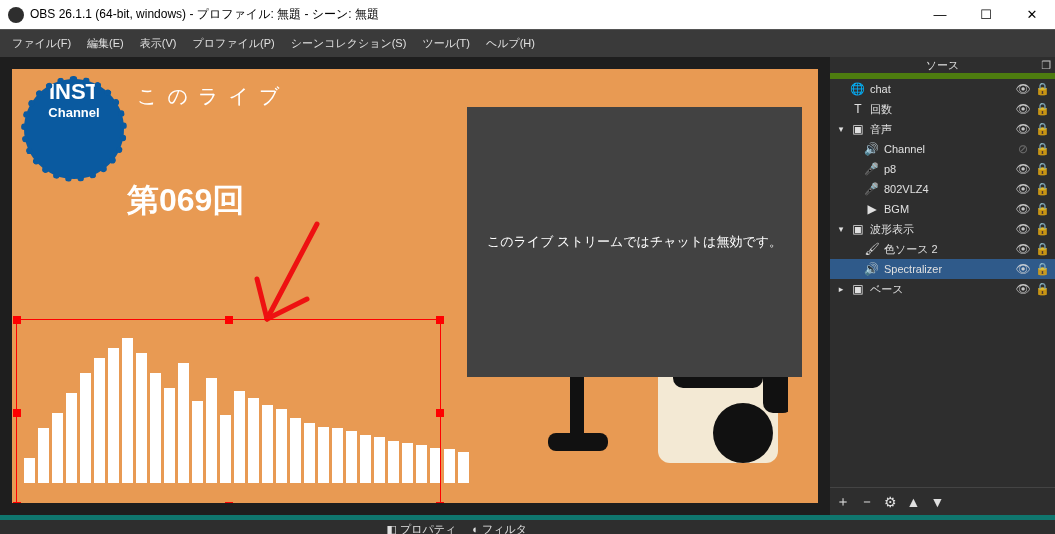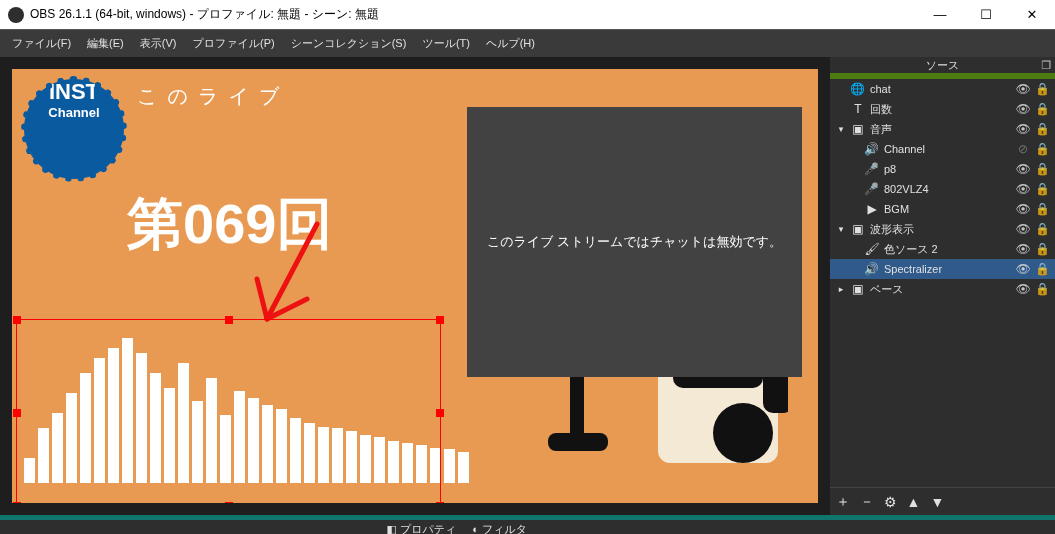--- a/index.html
+++ b/index.html
@@ -10,21 +10,21 @@
   .winbtn { width:46px; height:30px; display:flex; align-items:center; justify-content:center; font-size:13px; color:#000; }
   .menubar { height:27px; background:#3a3a3a; display:flex; align-items:center; padding:4px 4px; }
   .menubar span { padding:0 8px; font-size:11px; color:#e0e0e0; }
   .main { display:flex; height:calc(100% - 30px - 22px - 24px); }
   .preview-wrap { flex:1; background:#1e1e1e; padding:12px; position:relative; }
   .preview { width:100%; height:100%; background:#e89a53; position:relative; overflow:hidden; }
   .badge { position:absolute; top:10px; left:12px; width:100px; height:100px; border-radius:50%; background:#0a5aa0; display:flex; flex-direction:column; align-items:center; justify-content:flex-start; color:#fff; font-weight:bold; }
   .badge .serr { position:absolute; inset:0; border-radius:50%; border:6px dotted #0a5aa0; transform:scale(1.06); }
   .jp-sub { position:absolute; top:14px; left:125px; color:#fff; font-size:20px; letter-spacing:10px; }
   .latin { position:absolute; top:34px; left:120px; color:#fff; font-size:52px; font-style:italic; font-family:"Times New Roman",serif; letter-spacing:4px; }
-  .episode { position:absolute; top:110px; left:115px; color:#fff; font-size:56px; font-weight:bold;margin-top:8px; }
+  .episode { position:absolute; top:110px; left:115px; color:#fff; font-size:32px; font-weight:bold; }
   .arrow { position:absolute; top:150px; left:215px; }
   .arrow line { stroke:#e11; stroke-width:5; stroke-linecap:round; }
   .selbox { position:absolute; left:4px; top:250px; width:425px; height:188px; border:1px solid #f00; }
   .handle { position:absolute; width:8px; height:8px; background:#f00; }
   .bars { position:absolute; left:12px; bottom:20px; display:flex; align-items:flex-end; gap:3px; height:160px; }
   .bars div { width:11px; background:#fff; }
   .overlay { position:absolute; top:38px; right:16px; width:335px; height:270px; background:#424242; display:flex; align-items:center; justify-content:center; padding:0 14px; }
   .overlay span { color:#fff; font-size:13px; text-align:center; }
   .graphic { position:absolute; right:30px; bottom:30px; width:270px; height:180px; }
 

